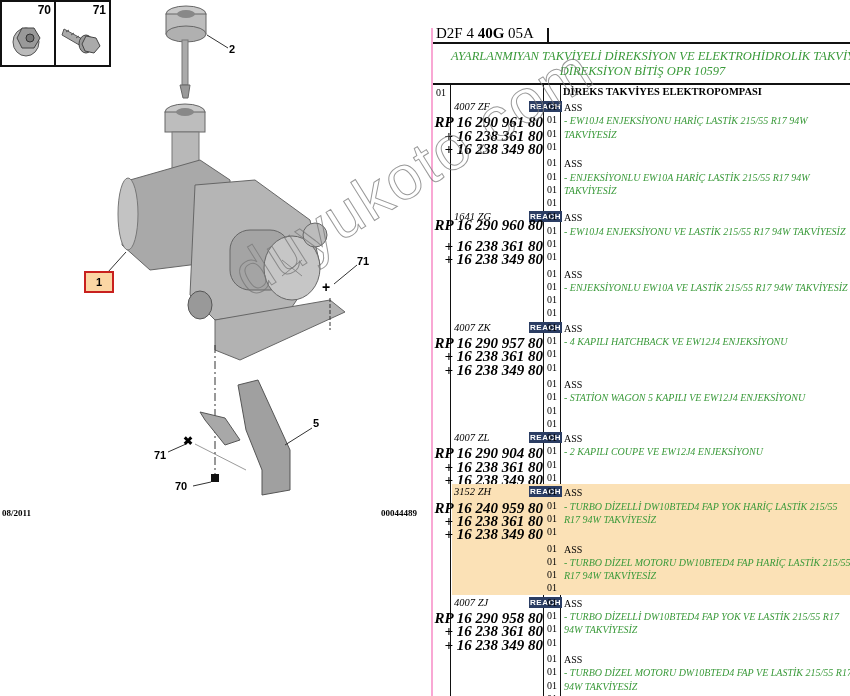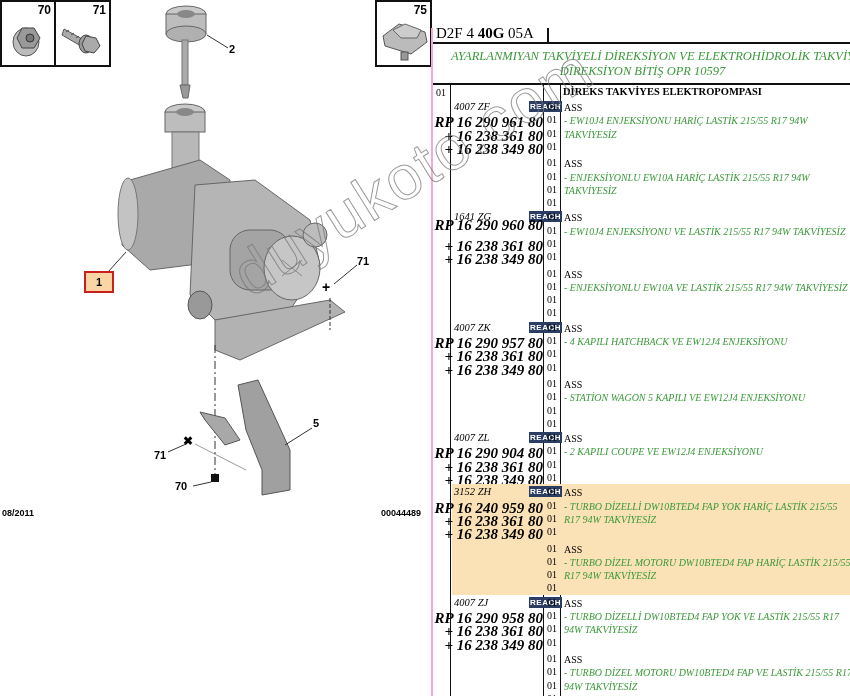--- a/index.html
+++ b/index.html
@@ -6,21 +6,21 @@
   html, body { width: 850px; height: 696px; overflow: hidden; background: #fff; }
   body { position: relative; font-family: "Liberation Serif", serif; color: #000; }
 
   
   .diagram { position: absolute; left: 0; top: 0; width: 432px; height: 696px; background: #fff; }
   .thumb { position: absolute; top: 0; height: 67px; border: 2px solid #111; background: #fff; }
   .thumb .num { position: absolute; top: 1px; right: 3px; font-family: "Liberation Sans", sans-serif; font-weight: bold; font-size: 12px; }
   .thumb svg { position: absolute; left: 0; top: 0; }
   .callout { position: absolute; font-family: "Liberation Sans", sans-serif; font-weight: bold; font-size: 11px; }
   .callout-box { position: absolute; left: 84px; top: 271px; width: 30px; height: 22px; border: 2px solid #c8201e; background: #fbd6a4; font-family: "Liberation Sans", sans-serif; font-weight: bold; font-size: 11px; text-align: center; line-height: 19px; }
-  .foot { position: absolute; top: 508px; font-family: Liberation Sans, sans-serif; font-weight: bold; font-size: 9px; }
+  .foot { position: absolute; top: 508px; font-family: Liberation Serif, serif; font-weight: bold; font-size: 9px; }
   .watermark { position: absolute; left: 220px; top: 250px; font-family: "Liberation Sans", sans-serif; font-size: 62px; color: transparent; -webkit-text-stroke: 1px #777; transform: rotate(-32deg); transform-origin: left top; letter-spacing: 2px; white-space: nowrap; pointer-events: none; opacity: .75; }
 
   
   .panel { position: absolute; left: 431px; top: 0; width: 419px; height: 696px; border-left: 2px solid #f9a8d4; background: #fff; margin-top: 28px; }
   .code-bar { position: absolute; left: 0; top: 0; width: 419px; height: 16px; border-bottom: 2px solid #111; }
   .code-bar .code { position: absolute; left: 3px; top: -3px; font-size: 15px; }
   .code-bar .code b { font-weight: bold; }
   .code-bar .sep { position: absolute; left: 114px; top: 0; width: 2px; height: 15px; background: #111; }
   .title { position: absolute; left: 0; top: 16px; width: 419px; height: 41px; border-bottom: 2px solid #111; text-align: center; font-style: italic; color: #3a9a3a; font-size: 12.5px; line-height: 15px; padding-top: 5px; white-space: nowrap; overflow: hidden; }
   .title .l1 { display: block; margin-left: 18px; }
@@ -59,28 +59,20 @@
     <svg width="57" height="67">
       <path d="M8,27 L28,38 L25,44 L6,33 Z" fill="#aaa" stroke="#555"></path>
       <line x1="10" y1="30" x2="13" y2="28" stroke="#555"></line>
         <line x1="15" y1="33" x2="18" y2="31" stroke="#555"></line>
         <line x1="20" y1="36" x2="23" y2="34" stroke="#555"></line>
       <ellipse cx="30" cy="42" rx="7" ry="9" fill="#999" stroke="#444"></ellipse>
       <polygon points="30,34 40,36 44,44 38,51 29,49 26,42" fill="#aaa" stroke="#444"></polygon>
     </svg>
   </div>
 
-  <div class="thumb" style="left:375px;width:57px;">
-    <span class="num">75</span>
-    <svg width="57" height="67">
-      <path d="M6,34 L22,22 L48,30 L50,40 L34,52 L8,44 Z" fill="#bbb" stroke="#555"></path>
-      <path d="M16,28 L28,22 L44,28 L40,36 L24,36 Z" fill="#ccc" stroke="#666"></path>
-      <rect x="24" y="50" width="7" height="8" fill="#999" stroke="#555"></rect>
-    </svg>
-  </div>
 
   <svg style="position:absolute;left:0;top:0;" width="432" height="520">
 
     <ellipse cx="186" cy="14" rx="20" ry="8" fill="#c9c9c9" stroke="#666"></ellipse>
     <rect x="166" y="14" width="40" height="20" fill="#bdbdbd" stroke="#666"></rect>
     <ellipse cx="186" cy="34" rx="20" ry="8" fill="#b0b0b0" stroke="#666"></ellipse>
     <ellipse cx="186" cy="14" rx="9" ry="4" fill="#888"></ellipse>
     <rect x="182" y="40" width="6" height="45" fill="#aaa" stroke="#777"></rect>
     <path d="M180,85 L190,85 L188,98 L183,98 Z" fill="#999" stroke="#666"></path>
     <line x1="207" y1="35" x2="228" y2="48" stroke="#333" stroke-width="1"></line>

